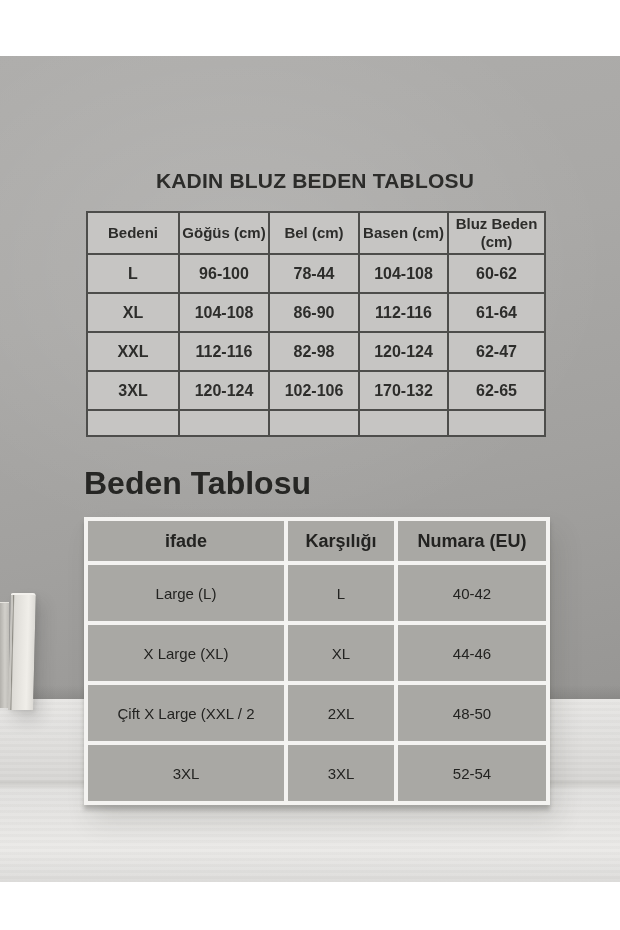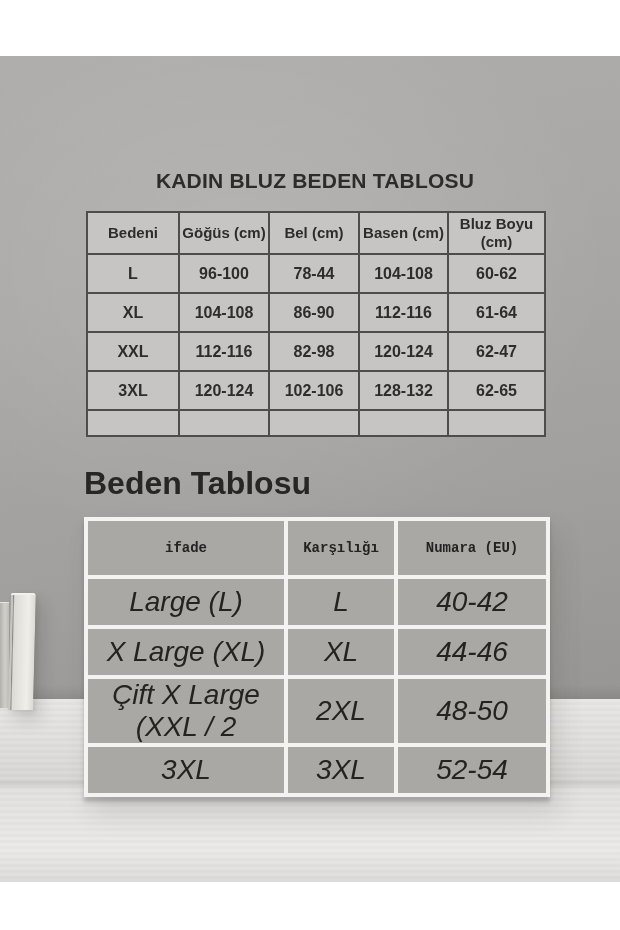--- a/index.html
+++ b/index.html
@@ -43,22 +43,22 @@
   .t1 td{height:39px;font-size:16px;}
   .t1 tr.empty td{height:26px;}
 
   
   .t2-title{position:absolute;left:84px;top:461px;width:466px;
     font-size:32px;font-weight:bold;color:#262624;}
   .card{position:absolute;left:84px;top:513px;width:466px;background:#f4f3f1;
     box-shadow:0 5px 4px rgba(66,64,60,0.28), 8px 16px 24px rgba(66,64,60,0.14);}
   table.t2{border-collapse:separate;border-spacing:4px;width:466px;table-layout:fixed;}
   .t2 th,.t2 td{background:#a9a8a4;text-align:center;vertical-align:middle;padding:0;color:#232321;}
-  .t2 th{height:54px;font-size:14px;font-weight:bold;font-family:Liberation Mono, monospace;}
-  .t2 td{height:46px;font-size:28px;font-weight:normal;font-style:italic;}
+  .t2 th{height:40px;font-size:18px;font-weight:bold;}
+  .t2 td{height:56px;font-size:15px;font-weight:normal;}
 </style>
 </head>
 <body>
 
 <div class="screen">
 
   <div class="wall"></div>
   <div class="tabletop"></div>
   <div class="band-top"></div>
   <div class="band-bottom"></div>
@@ -77,21 +77,21 @@
         <col style="width:90px">
         <col style="width:89px">
         <col style="width:97px">
     </colgroup>
     <thead>
       <tr>
         <th>Bedeni</th>
         <th>Göğüs (cm)</th>
         <th>Bel (cm)</th>
         <th>Basen (cm)</th>
-        <th>Bluz Boyu (cm)</th>
+        <th>Bluz Beden (cm)</th>
       </tr>
     </thead>
     <tbody>
       <tr>
         <td>L</td>
         <td>96-100</td>
         <td>78-44</td>
         <td>104-108</td>
         <td>60-62</td>
       </tr>
@@ -106,21 +106,21 @@
         <td>XXL</td>
         <td>112-116</td>
         <td>82-98</td>
         <td>120-124</td>
         <td>62-47</td>
       </tr>
       <tr>
         <td>3XL</td>
         <td>120-124</td>
         <td>102-106</td>
-        <td>128-132</td>
+        <td>170-132</td>
         <td>62-65</td>
       </tr>
       <tr class="empty">
         <td></td>
         <td></td>
         <td></td>
         <td></td>
         <td></td>
       </tr>
     </tbody>

